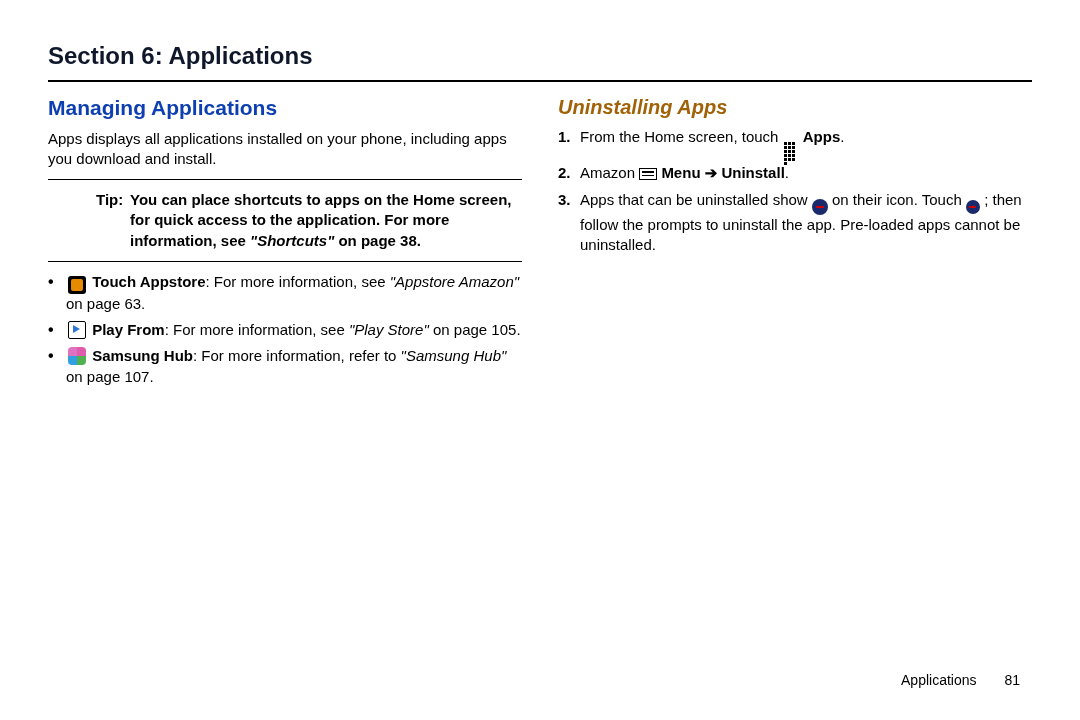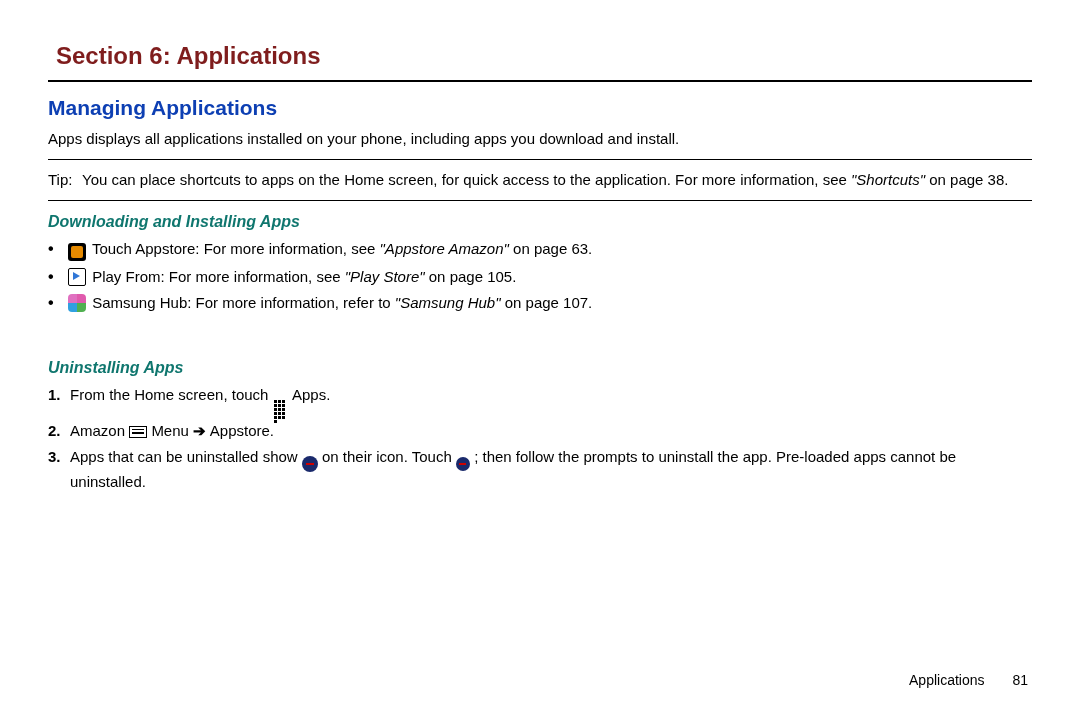--- a/index.html
+++ b/index.html
@@ -10,61 +10,60 @@
     line-height: 1.35;
     color: #000;
     width: 1080px;
     height: 720px;
     box-sizing: border-box;
     padding: 40px 48px 30px 48px;
   }
   .section-title {
     font-size: 24px;
     font-weight: bold;
-    color: #7f1d1d;
-    margin: 0 0 8px 8px;
+    color: #0f172a;
+    margin: 0 0 8px 0;
   }
   hr.thick {
     border: none;
     border-top: 2px solid #000;
     margin: 0 0 10px 0;
   }
   hr.thin {
     border: none;
     border-top: 1px solid #000;
     margin: 10px 0;
   }
   .columns {
     display: flex;
     gap: 36px;
-    flex-direction: column;
   }
   .col {
     flex: 1;
     min-width: 0;
   }
   h2.blue {
     font-size: 21px;
     font-weight: bold;
     color: #0d3fb3;
     margin: 2px 0 6px 0;
   }
   h3.blue-ital {
-    font-size: 16px;
+    font-size: 20px;
     font-weight: bold;
     font-style: italic;
-    color: #0f766e;
+    color: #a16207;
     margin: 4px 0 6px 0;
   }
   p { margin: 2px 0 6px 0; }
   .tip { display: flex; }
-  .tip-label { font-weight: normal; min-width: 34px; }
-  .tip-body { flex: 1; }
+  .tip-label { font-weight: bold; min-width: 34px; margin-left: 48px; }
+  .tip-body { flex: 1; font-weight: bold; }
   .ref-ital { font-style: italic; }
-  .bold { font-weight: normal; }
+  .bold { font-weight: bold; }
   ul.bullets { list-style: none; padding: 0; margin: 4px 0; }
   ul.bullets > li { display: flex; margin: 2px 0 6px 0; }
   ul.bullets > li .dot { min-width: 18px; font-weight: bold; font-size: 16px; line-height: 1; padding-top: 2px; }
   ul.bullets > li .li-body { flex: 1; }
   ol.steps { list-style: none; padding: 0; margin: 4px 0; counter-reset: step; }
   ol.steps > li { display: flex; margin: 2px 0 6px 0; }
   ol.steps > li .num { min-width: 22px; font-weight: bold; }
   ol.steps > li .li-body { flex: 1; }
   .icon {
     display: inline-block;
@@ -144,21 +143,21 @@
   .hub-icon {
     width: 18px; height: 18px;
     display: inline-block;
     vertical-align: -4px;
     background: conic-gradient(#e05aad 0 90deg, #50b050 90deg 180deg, #30a0e0 180deg 270deg, #e070c0 270deg 360deg);
     border-radius: 4px;
   }
   .footer {
     position: absolute;
     bottom: 30px;
-    right: 52px;
+    right: 60px;
     font-size: 14px;
   }
   .footer .pg { margin-left: 24px; }
   .arrow { font-weight: bold; }
 </style>
 </head>
 <body>
 
 <h1 class="section-title">Section 6: Applications</h1>
 <hr class="thick">
@@ -169,21 +168,20 @@
     <p>Apps displays all applications installed on your phone, including apps you download and install.</p>
     <hr class="thin">
     <div class="tip">
       <div class="tip-label">Tip:</div>
       <div class="tip-body">
         <span>You can place shortcuts to apps on the Home screen, for quick access to the application. For more information, see </span><span class="ref-ital">"Shortcuts"</span><span> on page 38.</span>
       </div>
     </div>
     <hr class="thin">
 
-    <h3 class="blue-ital">Downloading and Installing Apps</h3>
     <ul class="bullets">
       <li>
         <span class="dot">•</span>
         <span class="li-body">
           <span class="icon amazon-icon">
               <span></span>
             </span>
           <span class="bold">Touch Appstore</span><span>: For more information, see </span><span class="ref-ital">"Appstore Amazon"</span><span> on page 63.</span>
         </span>
       </li>
@@ -230,21 +228,21 @@
               <span></span>
             </span>
           <span class="bold">Apps</span><span>.</span>
         </span>
       </li>
       <li>
         <span class="num">2.</span>
         <span class="li-body">
           <span>Amazon </span>
           <span class="menu-icon"></span>
-          <span class="bold">Menu</span><span class="arrow"> ➔ </span><span class="bold">Appstore</span><span>.</span>
+          <span class="bold">Menu</span><span class="arrow"> ➔ </span><span class="bold">Uninstall</span><span>.</span>
         </span>
       </li>
       <li>
         <span class="num">3.</span>
         <span class="li-body">
           <span>Apps that can be uninstalled show </span>
           <span class="circle-minus"></span>
           <span> on their icon. Touch </span>
           <span class="circle-minus small"></span>
           <span>; then follow the prompts to uninstall the app. Pre-loaded apps cannot be uninstalled.</span>

